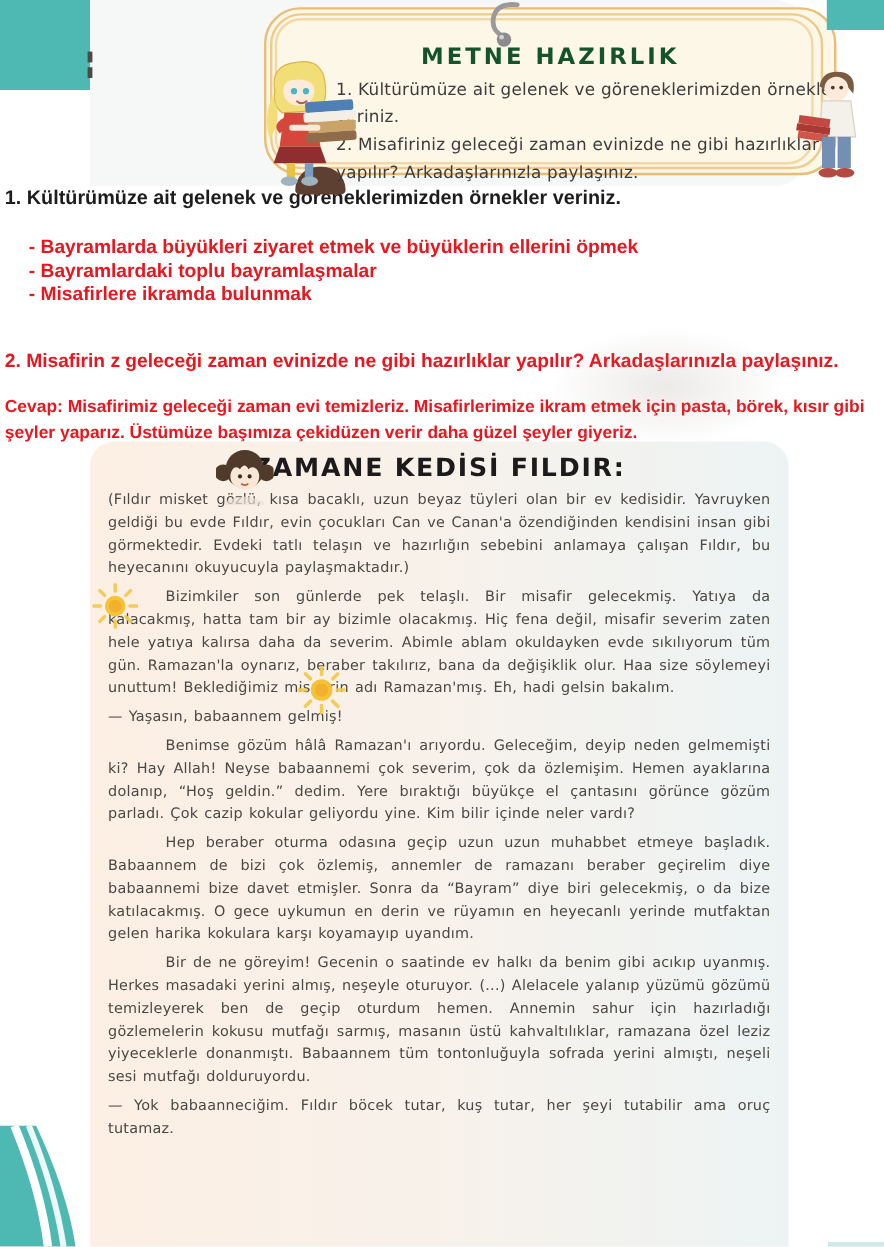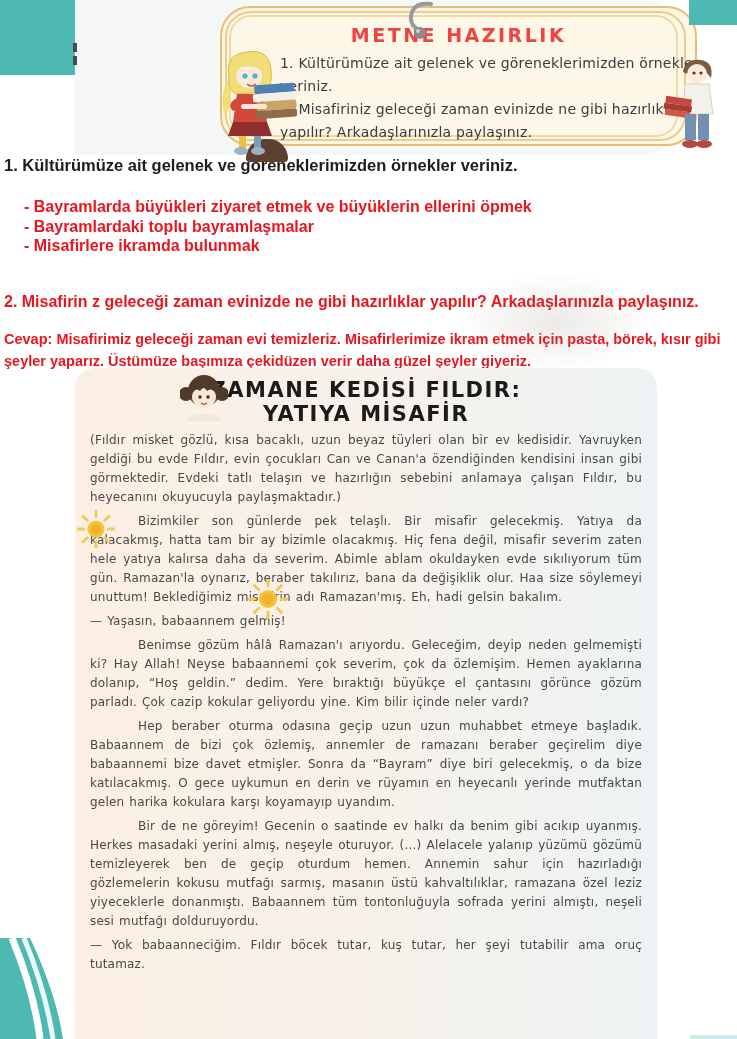--- a/index.html
+++ b/index.html
@@ -14,22 +14,22 @@
   .clip-fragment{position:absolute;left:73px;top:43px;width:4px;height:9px;background:#4a4a4a;
     box-shadow:0 13px 0 0 #4a4a4a;}
   
   .banner{position:absolute;left:75px;top:0;width:597px;height:155px;background:#f5f8f6;
     border-radius:0 26px 26px 0;}
   .card{position:absolute;left:145px;top:6px;width:477px;height:140px;background:#fdf7e8;
     border:2px solid #e9bd75;border-radius:30px;box-sizing:border-box;}
   .card::before{content:"";position:absolute;inset:3px 9px 3px 3px;border:2px solid #eecb8b;border-radius:26px;}
   .card::after{content:"";position:absolute;inset:7px 17px 7px 7px;border:2px solid #f3d8a6;border-radius:22px;}
   .card-inner{position:absolute;inset:0;z-index:2;}
-  .card-title{margin-top:16px;text-align:center;font-size:19px;font-weight:bold;
-    letter-spacing:2.5px;color:#ef4444;font-family:"DejaVu Sans",sans-serif;}
+  .card-title{margin-top:28px;text-align:center;font-size:19px;font-weight:bold;
+    letter-spacing:2.5px;color:#14532d;font-family:"DejaVu Sans",sans-serif;}
   .card-questions{margin:6px 0 0 58px;width:424px;font-size:14px;line-height:23px;color:#3c3c3c;
     font-family:"DejaVu Sans",sans-serif;letter-spacing:.2px;}
   .hook{position:absolute;left:322px;top:0;width:44px;height:52px;z-index:3;}
   .girl-illo{position:absolute;left:136px;top:46px;width:112px;height:110px;z-index:4;}
   .boy-illo{position:absolute;left:586px;top:56px;width:72px;height:98px;z-index:4;}
   
   .q-black{position:absolute;left:4px;top:156px;width:660px;font-size:16.5px;font-weight:bold;color:#1e1c1c;}
   .head-blob{position:absolute;left:246px;top:139px;width:42px;height:23px;background:#5d4032;
     border-radius:21px 21px 4px 4px;z-index:1;}
   .bullets{position:absolute;left:4px;top:197px;width:700px;font-size:16px;font-weight:bold;
@@ -138,21 +138,20 @@
     <circle cx="24" cy="20" r="16" fill="#503a2c"></circle>
     <ellipse cx="24" cy="26" rx="12" ry="11" fill="#f8e7d4"></ellipse>
     <path d="M12 22 Q14 11 24 10 Q34 11 36 22 Q31 16 27 20 Q24 14 20 20 Q16 16 12 22Z" fill="#503a2c"></path>
     <circle cx="20" cy="26" r="1.7" fill="#3a2c22"></circle>
     <circle cx="28" cy="26" r="1.7" fill="#3a2c22"></circle>
     <path d="M21 32 Q24 34.5 27 32" stroke="#b05a4a" fill="none" stroke-width="1.3"></path>
     <path d="M8 47 Q24 39 40 47 L40 50 L8 50Z" fill="#ece4d8" opacity=".7"></path>
   </svg>
   <div class="story-title">
     <div>ZAMANE KEDİSİ FILDIR:</div>
-    <div>YATIYA MİSAFİR</div>
   </div>
   <p>(Fıldır misket gözlü, kısa bacaklı, uzun beyaz tüyleri olan bir ev kedisidir. Yavruyken geldiği bu evde Fıldır, evin çocukları Can ve Canan'a özendiğinden kendisini insan gibi görmektedir. Evdeki tatlı telaşın ve hazırlığın sebebini anlamaya çalışan Fıldır, bu heyecanını okuyucuyla paylaşmaktadır.)</p>
   <p class="indent p-rel">
     <svg class="sun-lead" viewBox="0 0 40 40">
       <g stroke="#f3c94f" stroke-width="3" stroke-linecap="round" opacity=".95">
         <line x1="20" y1="1" x2="20" y2="7"></line>
           <line x1="20" y1="33" x2="20" y2="39"></line>
         <line x1="1" y1="20" x2="7" y2="20"></line>
           <line x1="33" y1="20" x2="39" y2="20"></line>
         <line x1="6.5" y1="6.5" x2="10.7" y2="10.7"></line>

